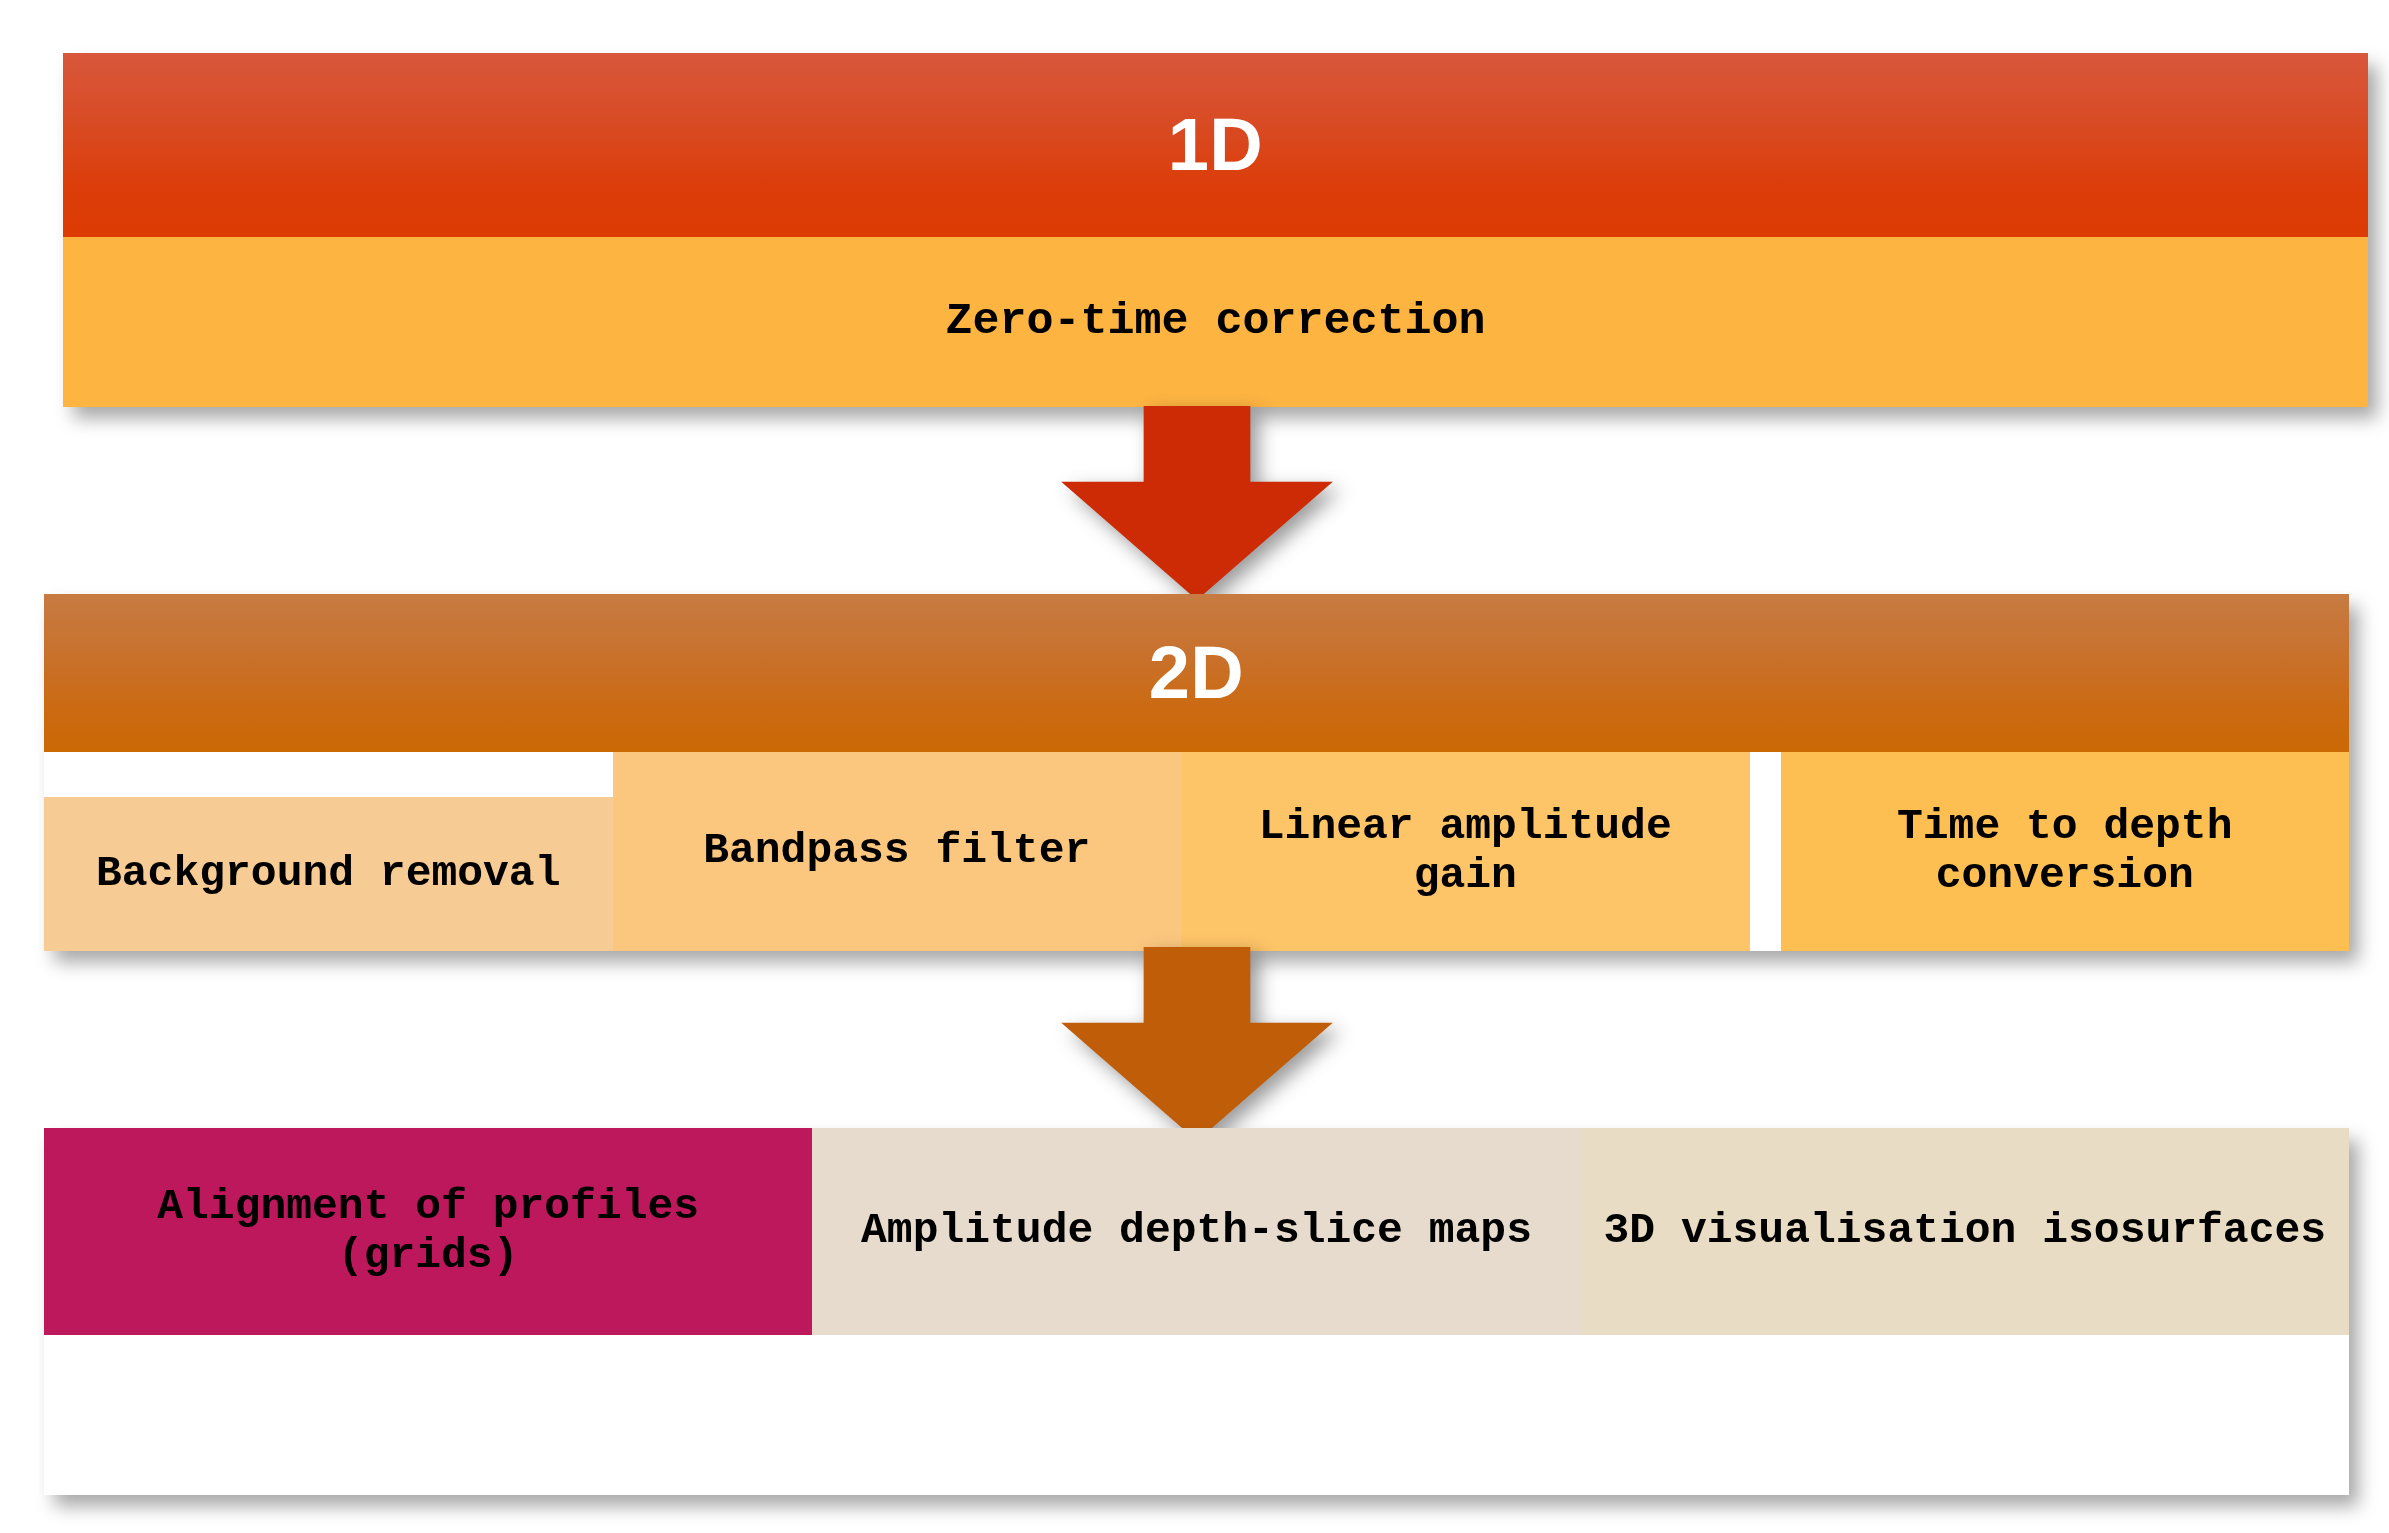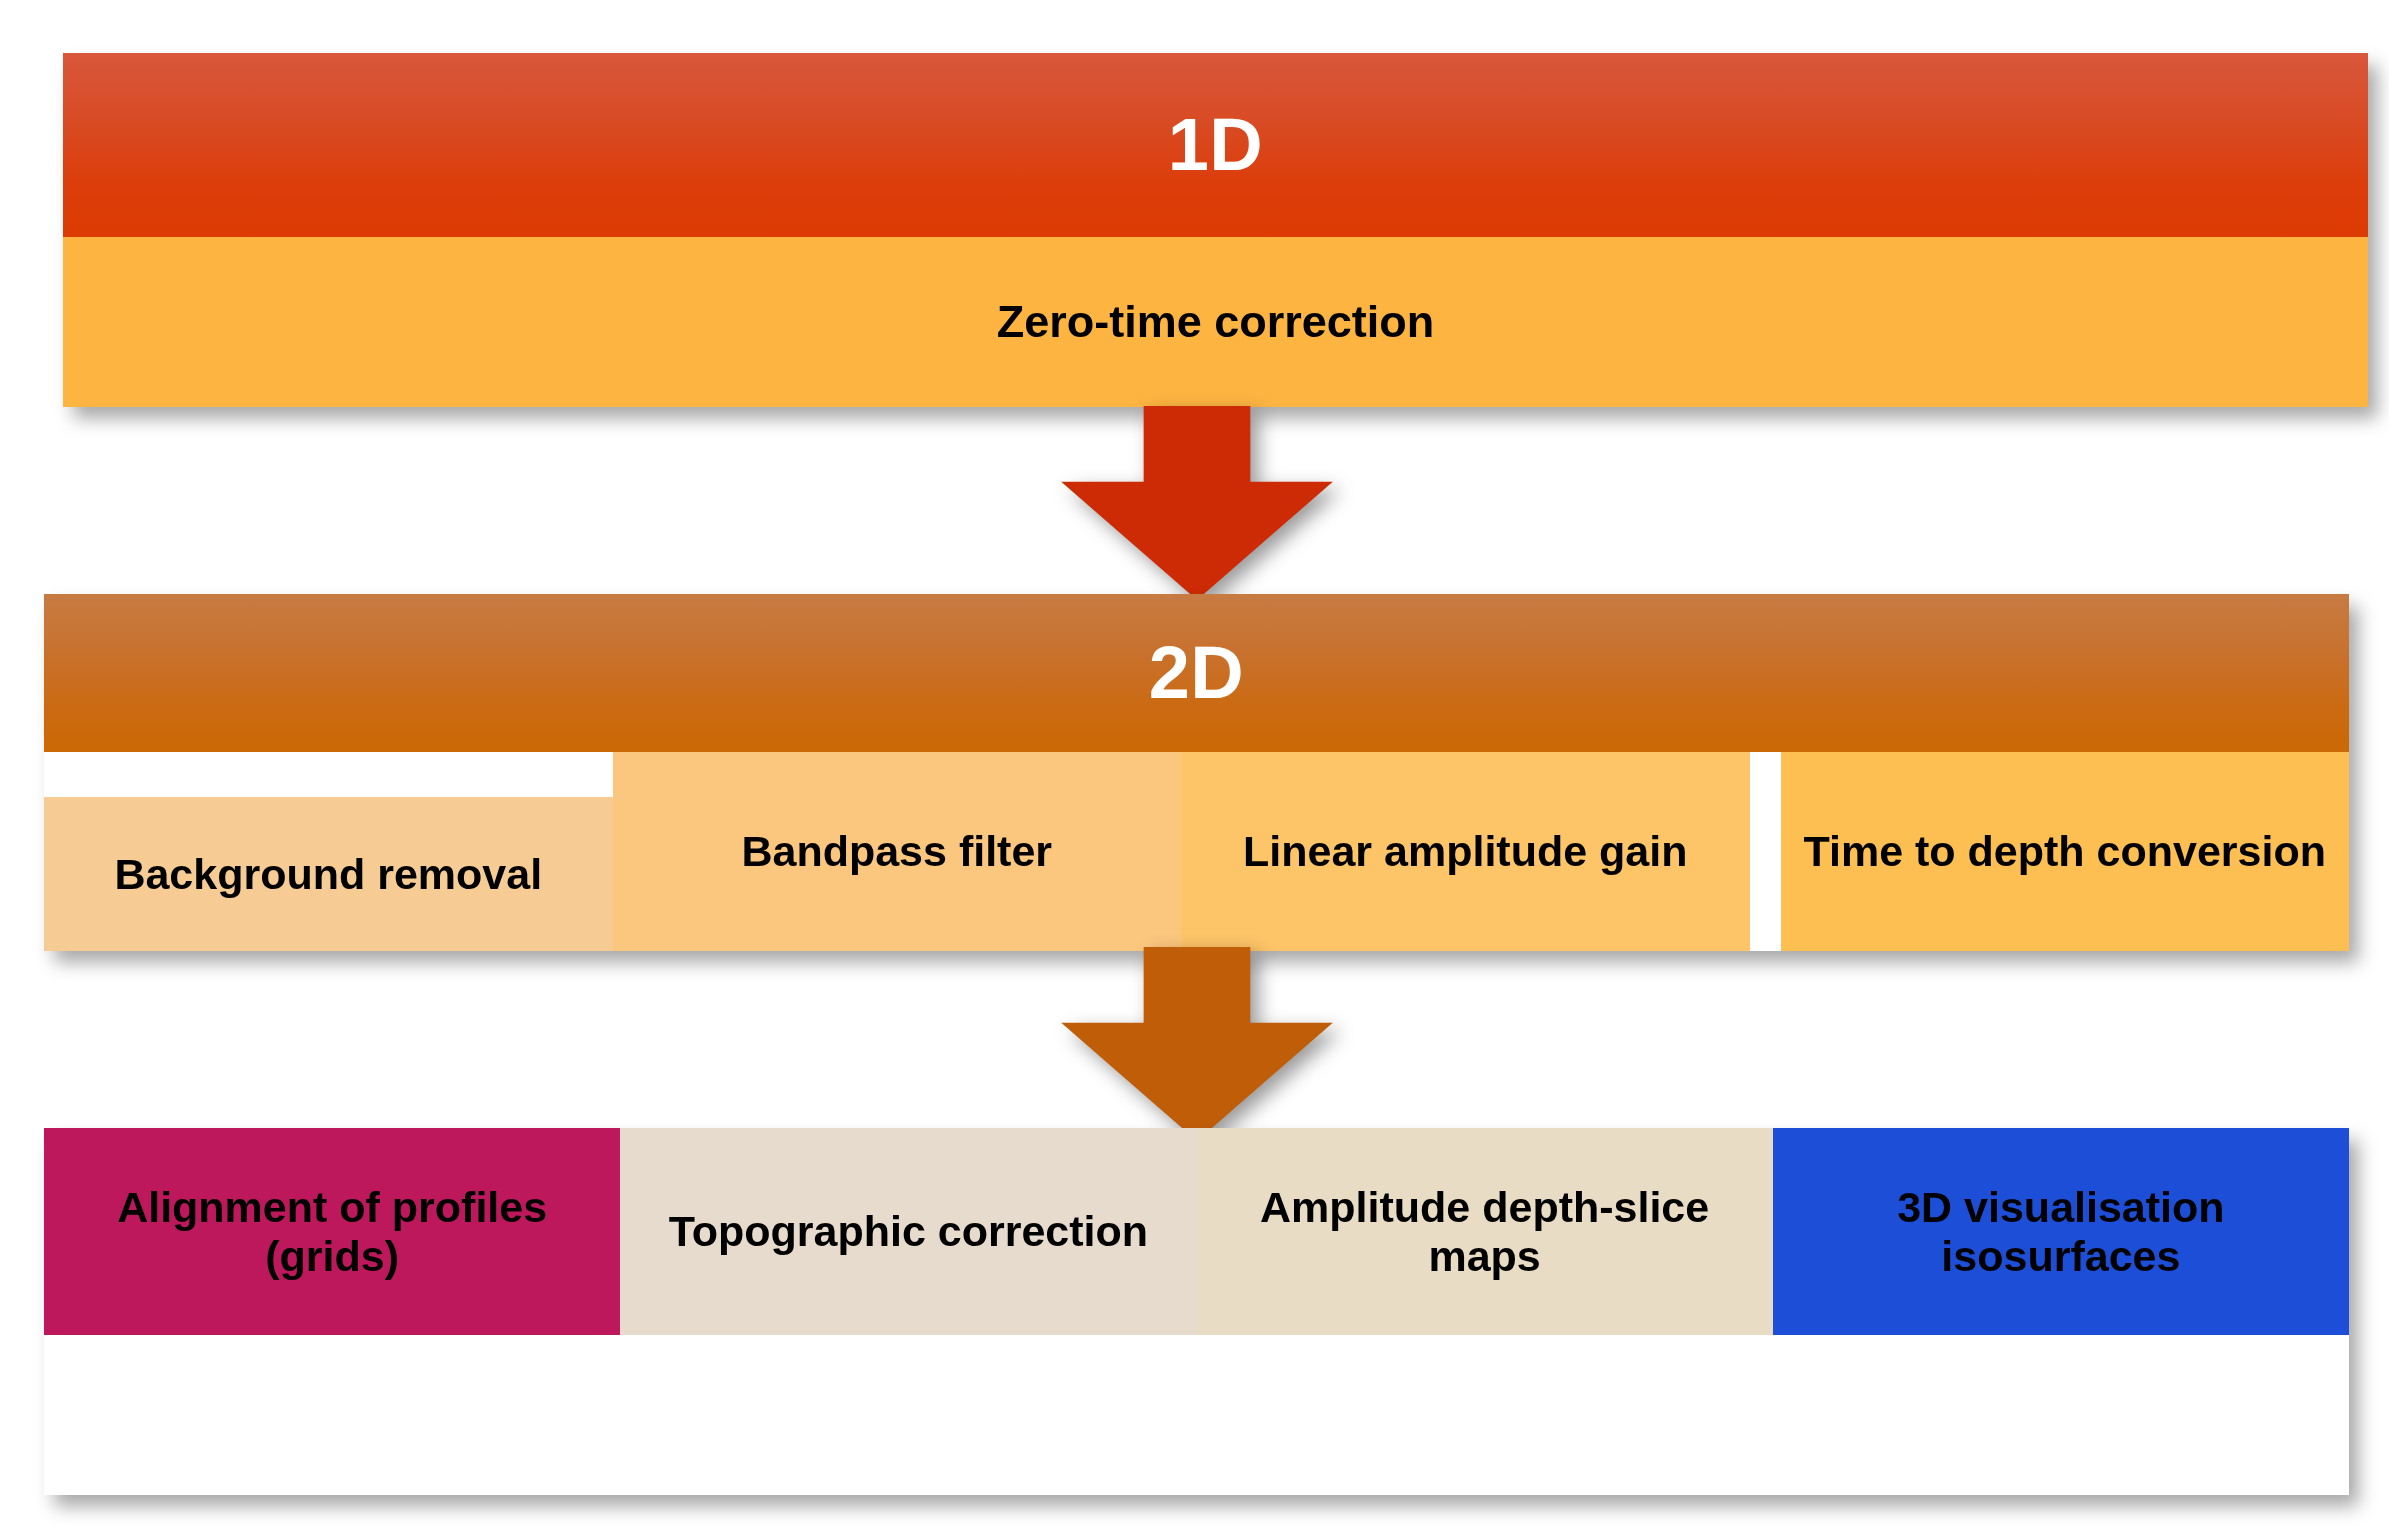--- a/index.html
+++ b/index.html
@@ -58,21 +58,21 @@
     display: flex;
     align-items: center;
     justify-content: center;
     text-align: center;
     box-sizing: border-box;
     padding: 3.9px 13.6px;
     color: #000000;
     font-weight: bold;
     font-size: 43px;
     line-height: 1.12;
-    font-family: Liberation Sans, sans-serif;
+    font-family: Liberation Mono, monospace;
   }
 
   .cell.single {
     font-size: 45px;
   }
 
   
   #stage-1d {
     left: 44px;
     top: 53px;
@@ -173,20 +173,19 @@
 
   <div class="arrow" id="arrow-2to3">
     <svg width="272" height="194" viewBox="0 0 280 200" aria-hidden="true">
       <polygon points="85,0 195,0 195,78 280,78 140,200 0,78 85,78" fill="#c05d09"></polygon>
     </svg>
   </div>
 
   <div class="stage" id="stage-3d">
     <div class="stage-row">
       <div class="cell">Alignment of profiles (grids)</div>
-      <div class="cell">Topographic correction</div>
       <div class="cell">Amplitude depth-slice maps</div>
       <div class="cell">3D visualisation isosurfaces</div>
     </div>
   </div>
 
 </div>
 
 
 </body></html>

